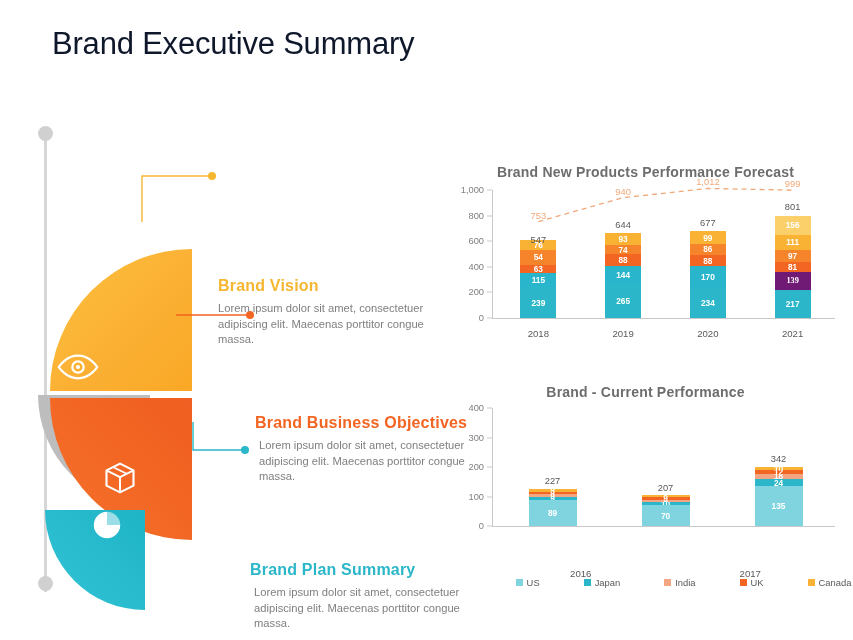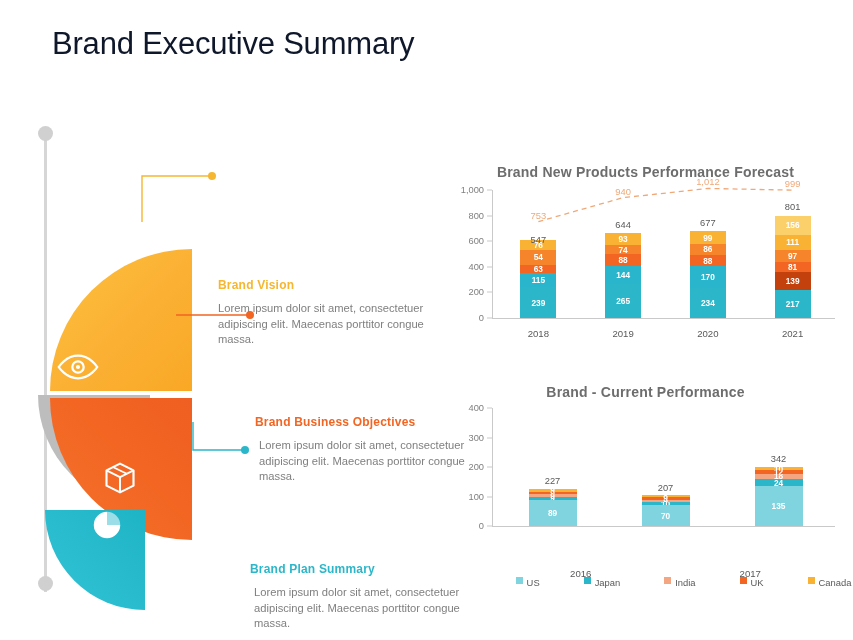--- a/index.html
+++ b/index.html
@@ -73,21 +73,21 @@
   .icon-eye   { left: 57px;  top: 236px; width: 42px; height: 42px; }
   .icon-box   { left: 100px; top: 348px; width: 40px; height: 40px; }
   .icon-pie   { left: 90px;  top: 398px; width: 34px; height: 34px; }
 
   
   .connector { position: absolute; }
 
   
   .block { position: absolute; }
   .block-head {
-    font-size: 12px;
+    font-size: 16px;
     font-weight: bold;
     line-height: 17px;
     letter-spacing: 0.2px;
   }
   .block-body {
     margin-top: 7px;
     font-size: 11.2px;
     color: #7f7f7f;
     line-height: 15.5px;
   }
@@ -163,21 +163,21 @@
   .forecast-label {
     position: absolute; font-size: 9.4px; color: #f0a878; font-weight: normal;
     transform: translate(-50%, -100%); white-space: nowrap;
   }
 
   
   .legend {
     position: absolute; left: 48px; right: 0; bottom: -4px;
     display: flex; justify-content: center; gap: 16px;
   }
-  .legend-item { display: flex; gap: 4px; margin-left: 28px; }
+  .legend-item { display: flex; align-items: center; gap: 4px; margin-left: 28px; }
   .legend-swatch { width: 7px; height: 7px; }
   .legend-label { font-size: 9.4px; color: #595959; }
 </style>
 </head>
 <body>
 
 <div id="page-title">Brand Executive Summary</div>
 
 <div id="infographic">
 
@@ -288,21 +288,21 @@
               <div class="seg" style="height: 21.76px; background: rgb(41, 182, 204);">170</div>
               <div class="seg" style="height: 11.264px; background: rgb(242, 101, 34);">88</div>
               <div class="seg" style="height: 11.008px; background: rgb(245, 132, 43);">86</div>
               <div class="seg" style="height: 12.672px; background: rgb(249, 178, 51);">99</div>
             </div>
             <div class="bar-total" style="bottom: 89.656px;">677</div>
           </div>
           <div class="bar-slot">
             <div class="bar-stack" style="width: 36px;">
               <div class="seg" style="height: 27.776px; background: rgb(43, 183, 201);">217</div>
-              <div class="seg" style="height: 17.792px; background: #c2410c;">139</div>
+              <div class="seg" style="height: 17.792px; background: #701a75; font-family: Liberation Serif, serif;">139</div>
               <div class="seg" style="height: 10.368px; background: rgb(242, 101, 34);">81</div>
               <div class="seg" style="height: 12.416px; background: rgb(245, 132, 43);">97</div>
               <div class="seg" style="height: 14.208px; background: rgb(249, 178, 51);">111</div>
               <div class="seg" style="height: 19.968px; background: rgb(251, 208, 107);">156</div>
             </div>
             <div class="bar-total" style="bottom: 105.528px;">801</div>
           </div>
         </div>
         <svg class="forecast-svg">
           <path d="M42.375 31.616 L127.125 7.680000000000007 L211.875 -1.5360000000000014 L296.625 0.1280000000000001" stroke="#f0a878" stroke-width="1.3" fill="none" stroke-dasharray="5 4"></path>

